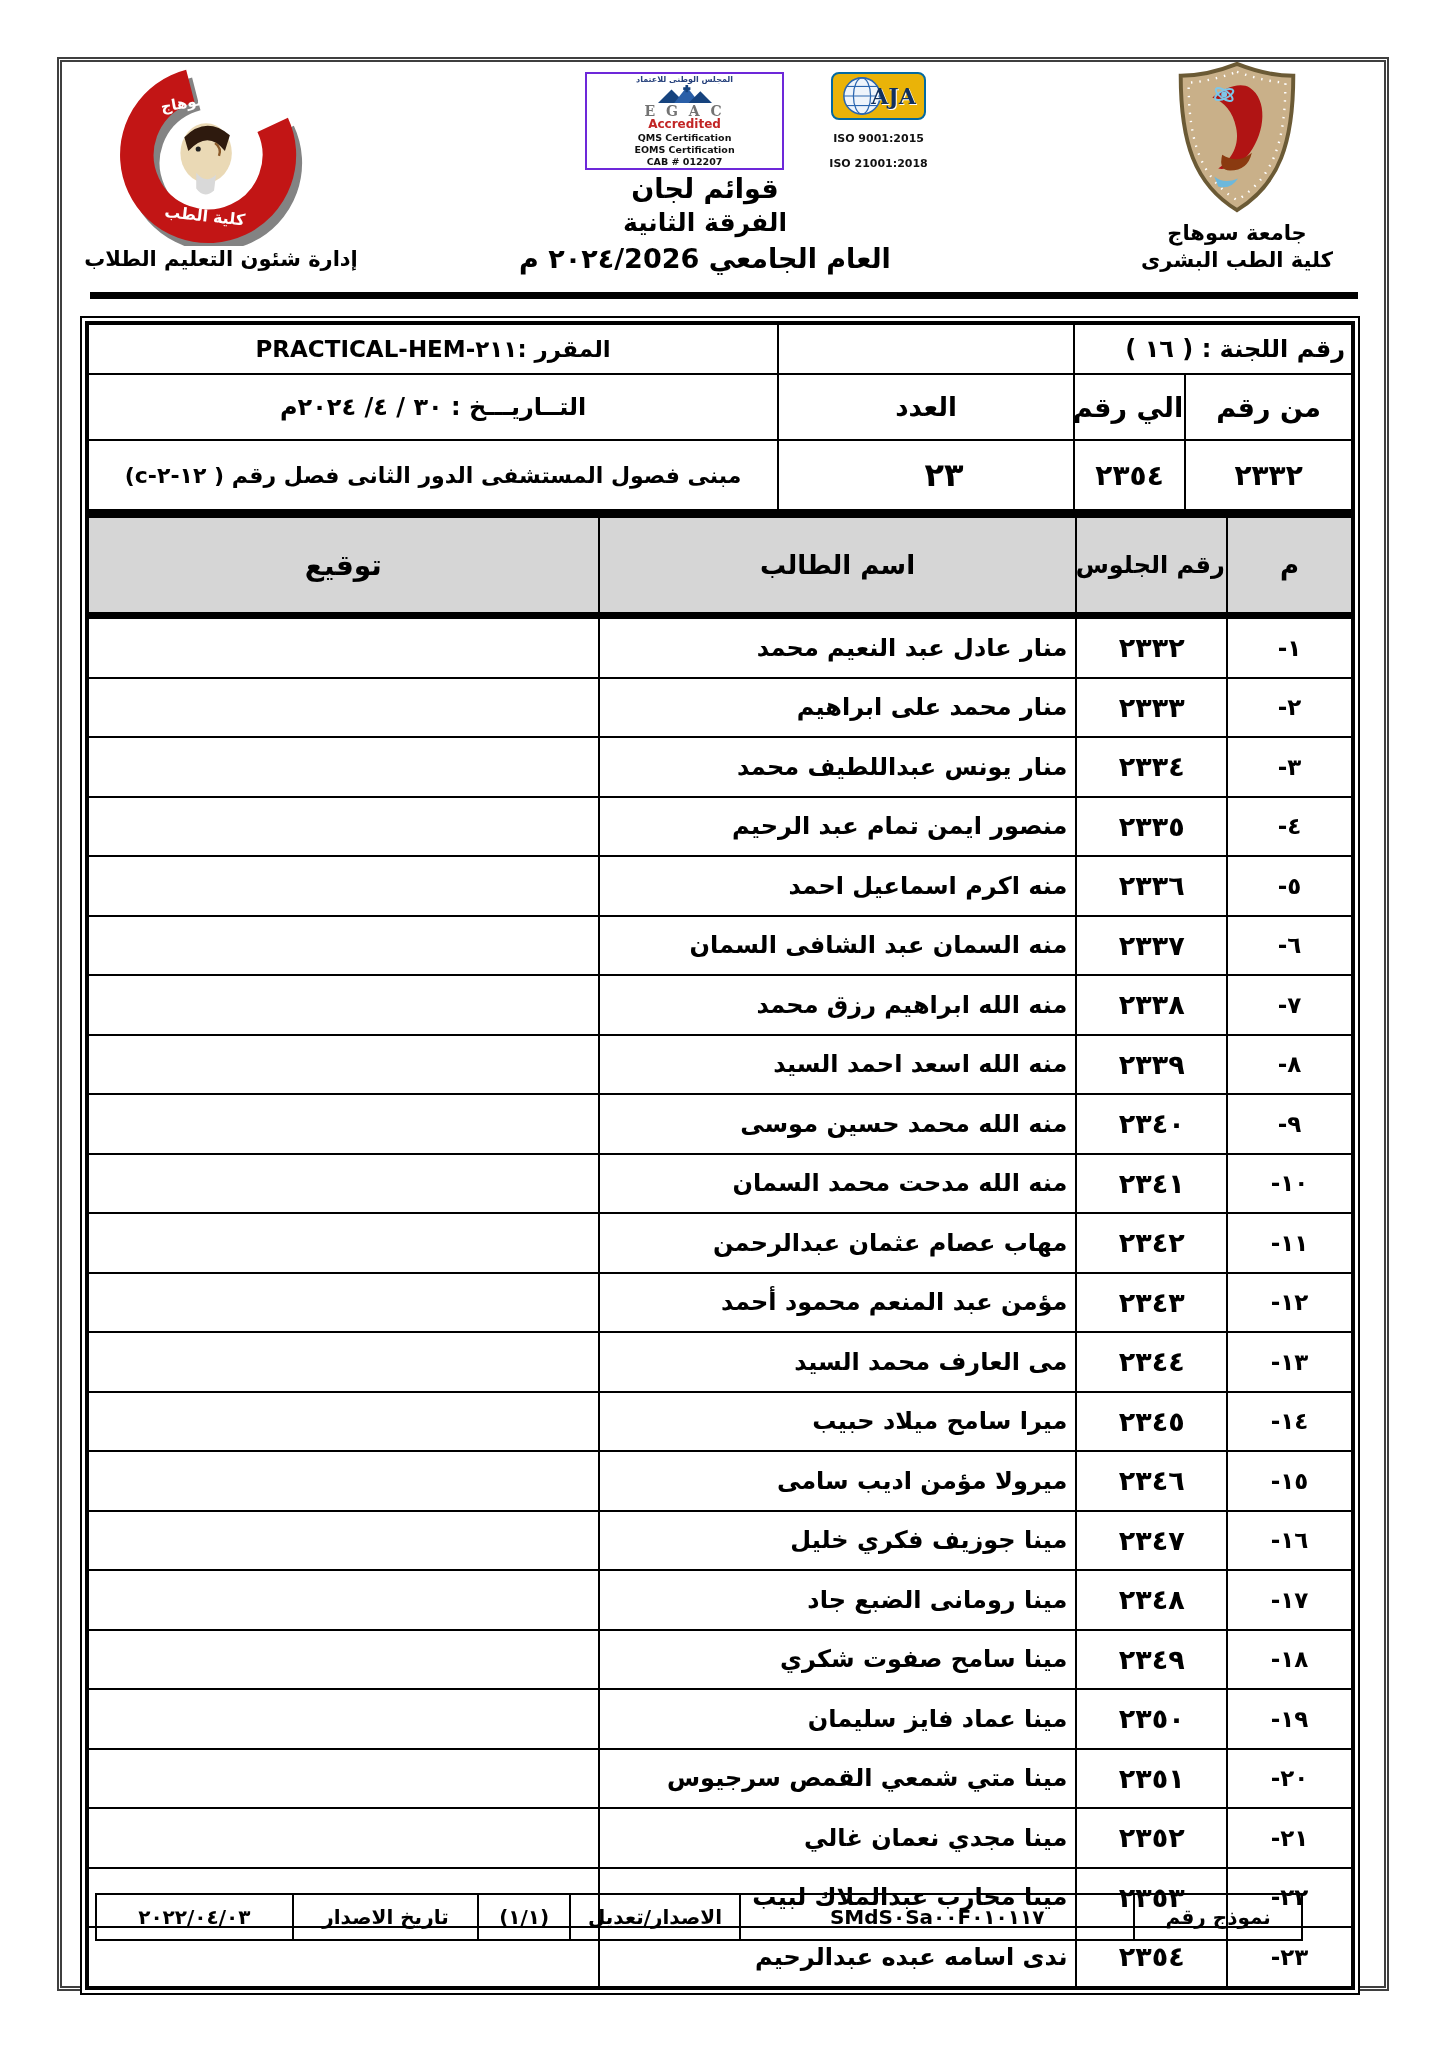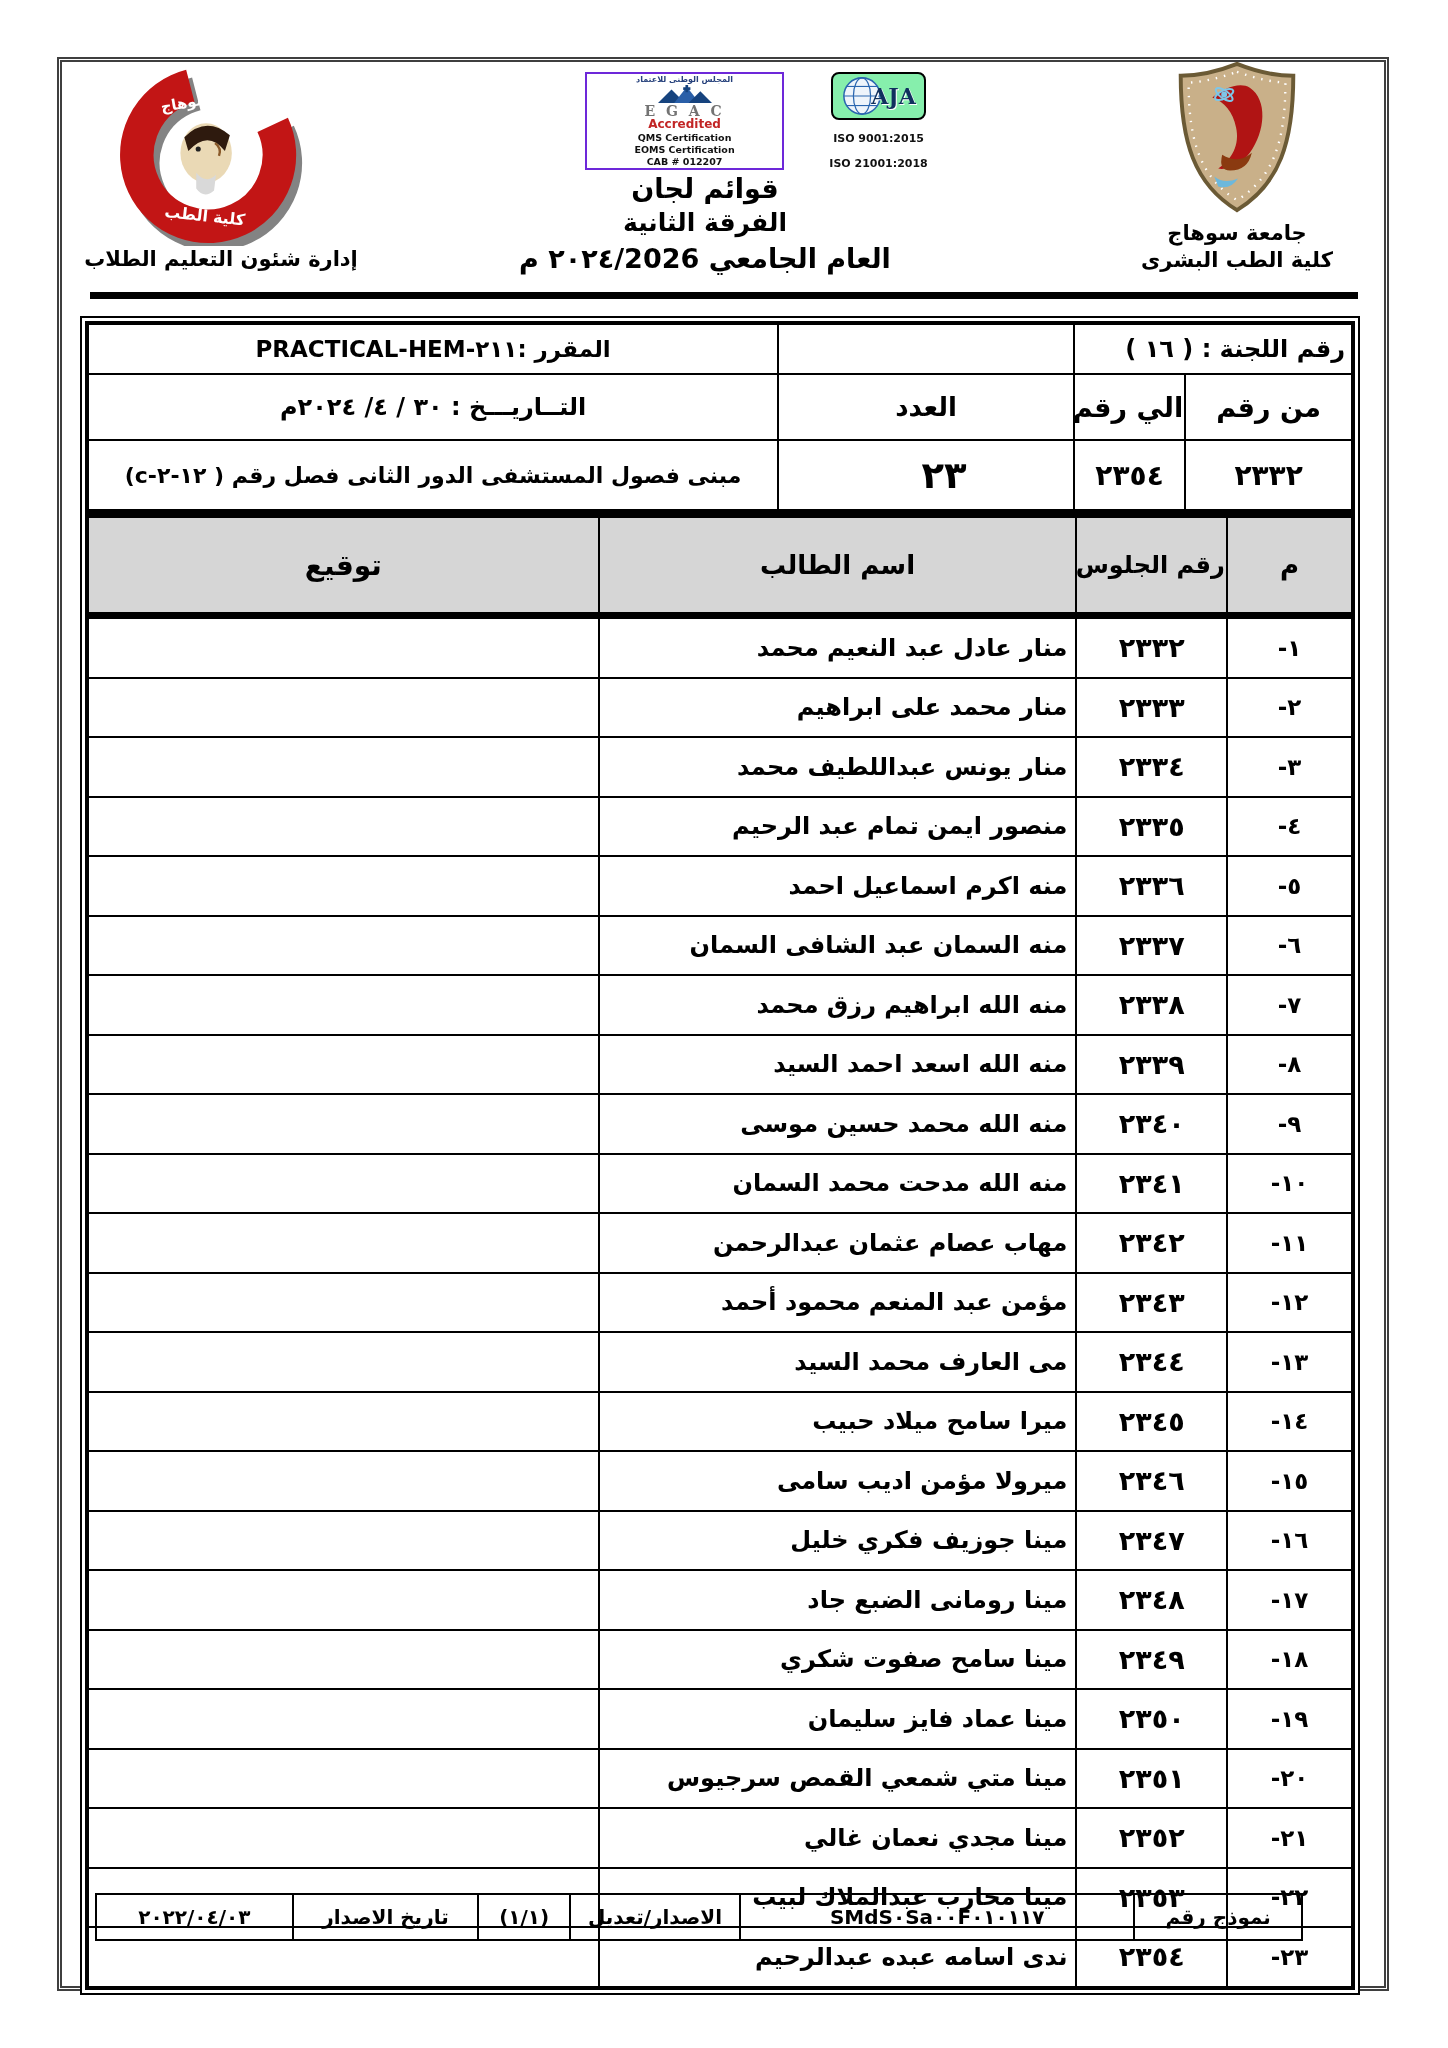--- a/index.html
+++ b/index.html
@@ -14,21 +14,21 @@
              font-size:21px;direction:rtl;}
   .accred{position:absolute;left:585px;top:72px;width:382px;height:98px;
           display:flex;gap:6px;direction:ltr;background:#fff;}
   .egac-box{flex:1.08;border:2px solid #6d28d9;text-align:center;padding:1px 2px;
             display:flex;flex-direction:column;justify-content:space-between;box-sizing:border-box;}
   .egac-arabic{font-size:8px;color:#27427c;line-height:9px;}
   .egac-name{font-size:14px;letter-spacing:3px;color:#737373;line-height:14px;font-family:"DejaVu Serif",serif;}
   .egac-accredited{font-size:12px;color:#c22525;line-height:13px;}
   .egac-cert{font-size:9.5px;line-height:11px;color:#111;}
   .aja-box{flex:1;display:flex;flex-direction:column;align-items:center;justify-content:space-between;}
-  .aja-badge{border:2px solid #000000;border-radius:8px;background:#86efac;
+  .aja-badge{border:2px solid #0369a1;border-radius:8px;background:#eab308;
              display:flex;align-items:center;padding:1px 8px;text-align:center;}
   .aja-name{font-size:22px;color:#10305e;margin-left:-12px;text-shadow:1px 1px 0 #fff;
             font-family:"DejaVu Serif",serif;}
   .aja-iso{font-size:11px;line-height:13px;color:#111;}
   .titles{position:absolute;left:505px;top:171px;width:400px;text-align:center;direction:rtl;}
   .title-1{font-size:27px;line-height:35px;}
   .title-2{font-size:25px;line-height:33px;}
   .title-3{font-size:27px;line-height:40px;}
   .shield-logo{position:absolute;left:1162px;top:58px;width:150px;height:158px;}
   .univ-text{position:absolute;left:1117px;top:220px;width:240px;text-align:center;
@@ -40,21 +40,21 @@
   table{border-collapse:collapse;table-layout:fixed;width:100%;direction:rtl;}
   td,th{border:2px solid #000;overflow:hidden;white-space:nowrap;}
   .info-table{border-bottom:7px solid #000;}
   .info-table td{text-align:center;vertical-align:middle;}
   .cell-committee{font-size:24px;text-align:right !important;padding-right:6px;height:46px;}
   .cell-course{font-size:23px;height:46px;}
   .cell-range-h{font-size:27px;height:62px;}
   .cell-count-h{font-size:26px;margin-top:35px;}
   .cell-date{font-size:24px;}
   .cell-range-v{font-size:28px;height:66px;}
-  .cell-count-v{font-size:37px;padding-left:37px;}
+  .cell-count-v{font-size:32px;padding-left:37px;}
   .cell-location{font-size:22px;}
   .main-table thead th{background:#d6d6d6;border-bottom:7px solid #000;height:92px;
                        vertical-align:middle;text-align:center;}
   .th-serial{font-size:26px;}
   .th-seat{font-size:24px;}
   .th-name{font-size:26px;}
   .th-sign{font-size:28px;}
   .main-table tbody td{height:55.5px;vertical-align:middle;}
   .td-serial{font-size:23px;text-align:center;}
   .td-seat{font-size:27px;text-align:center;}

